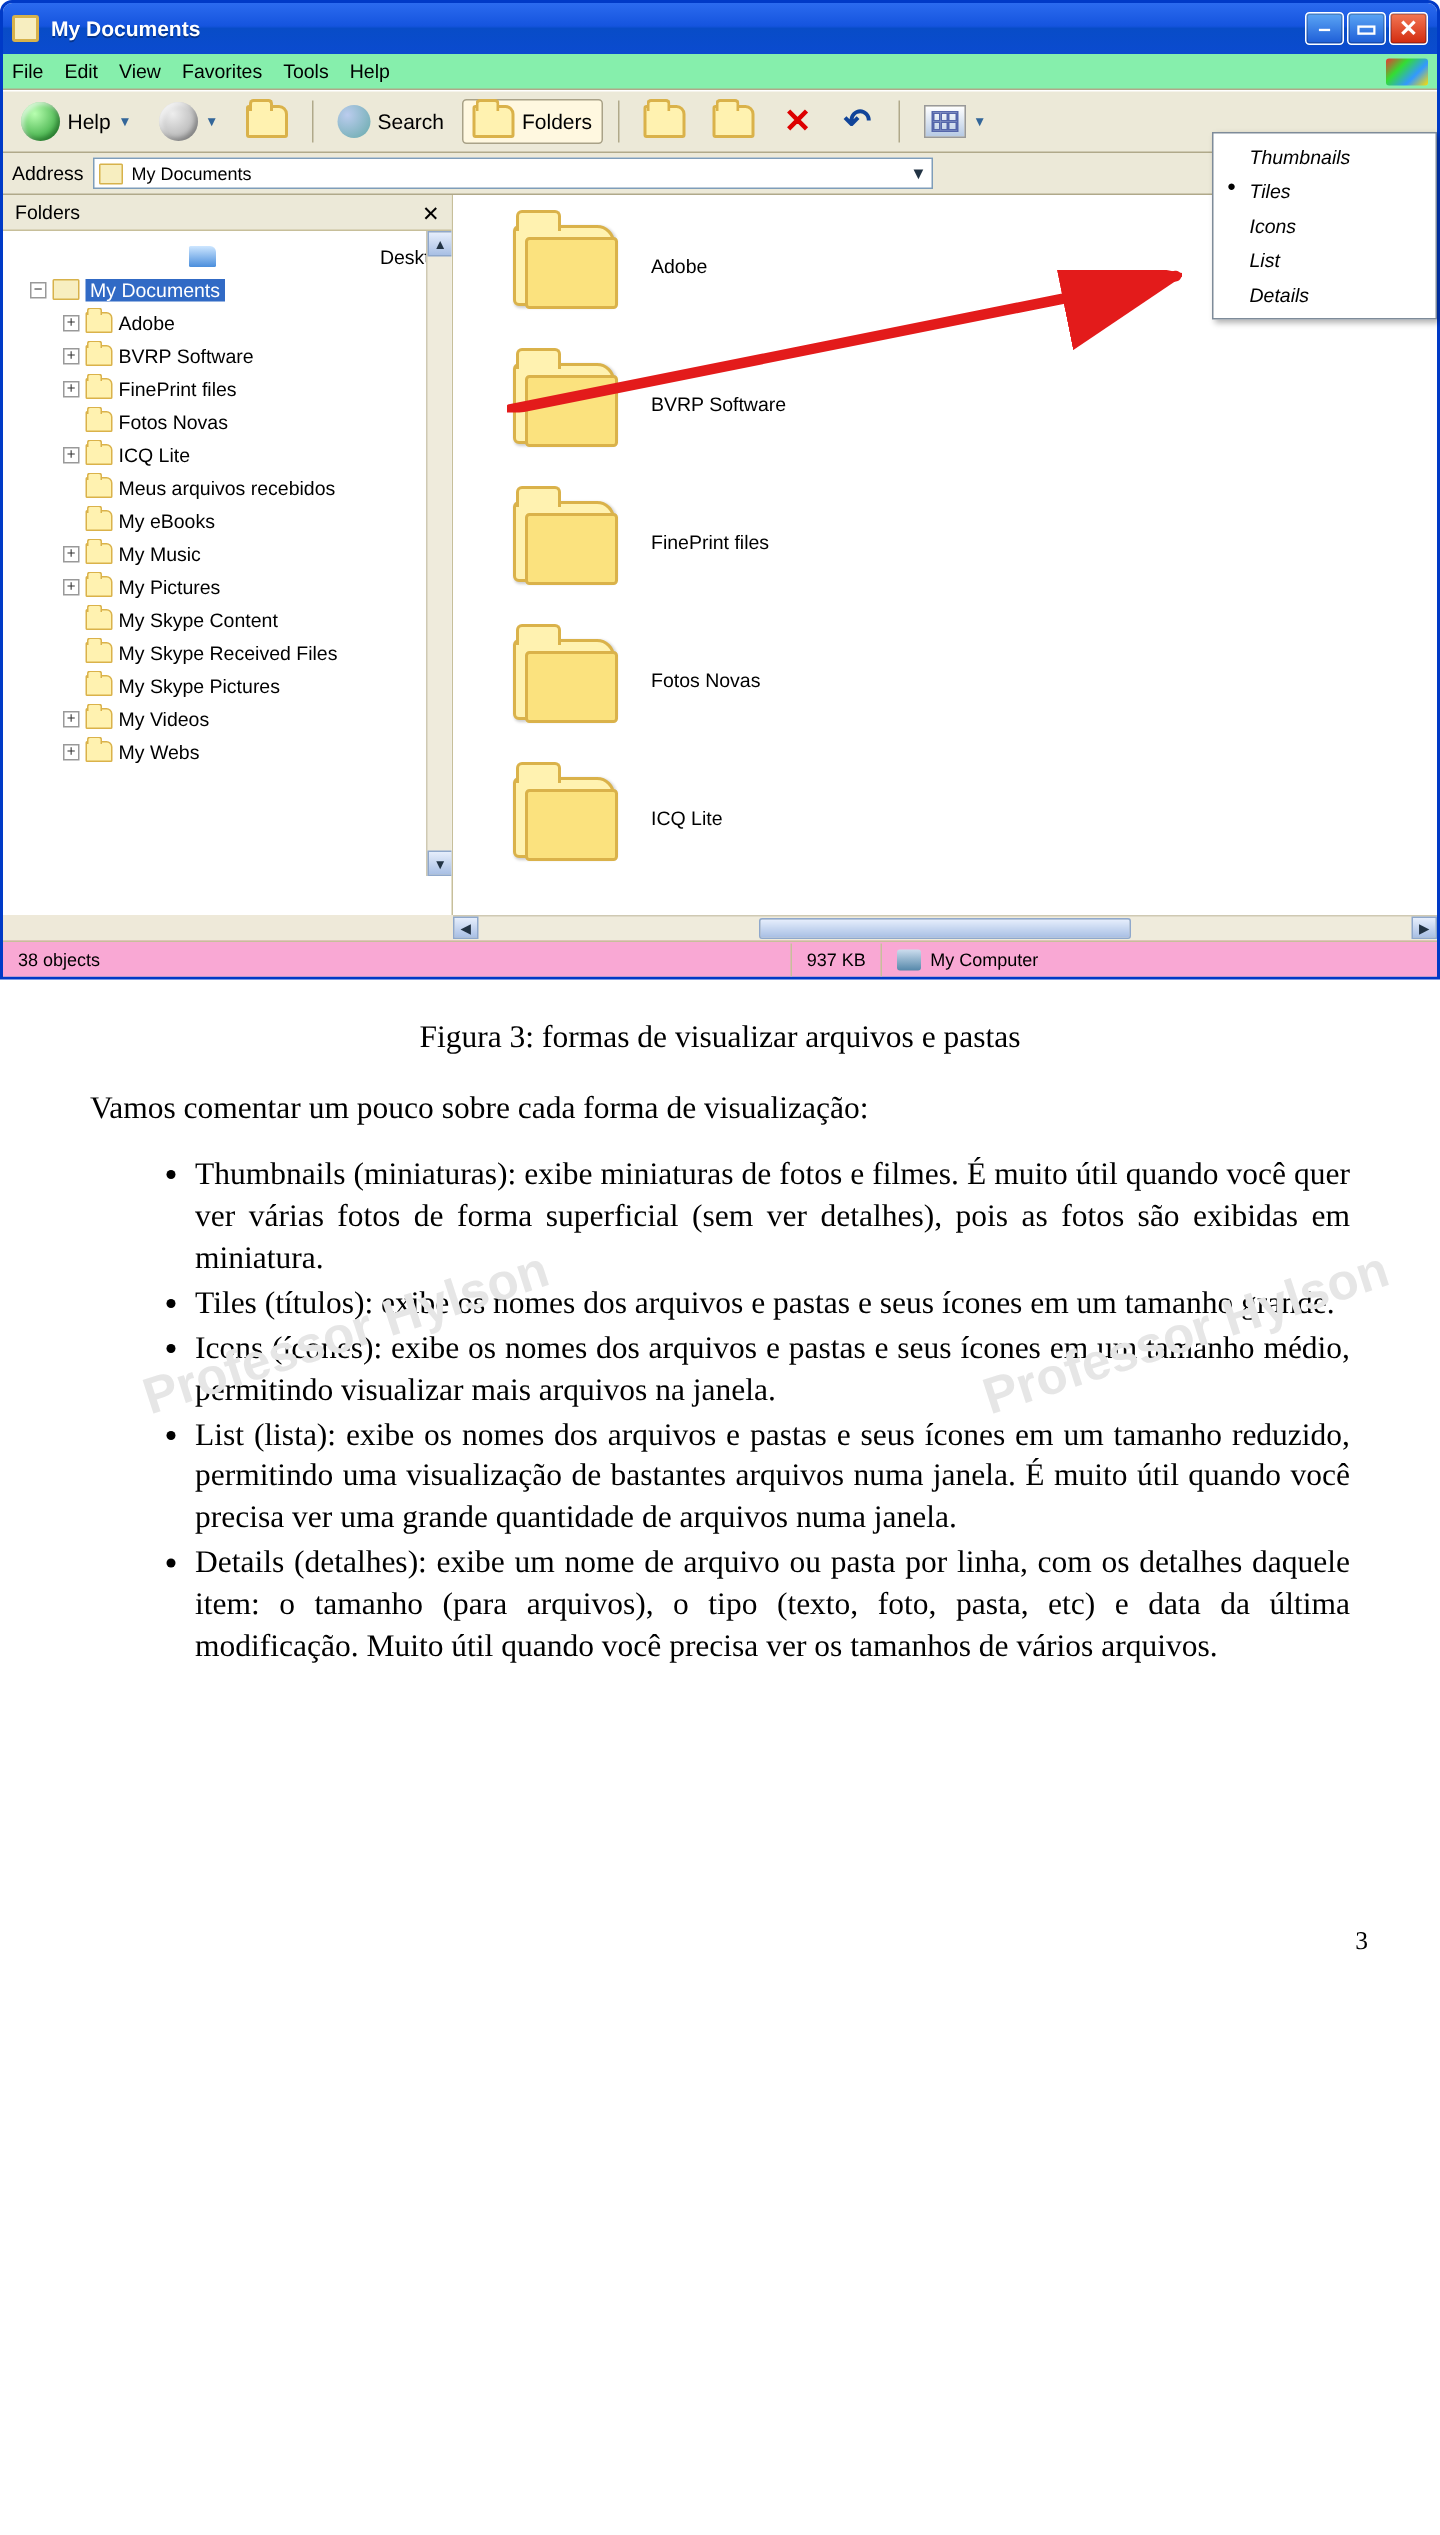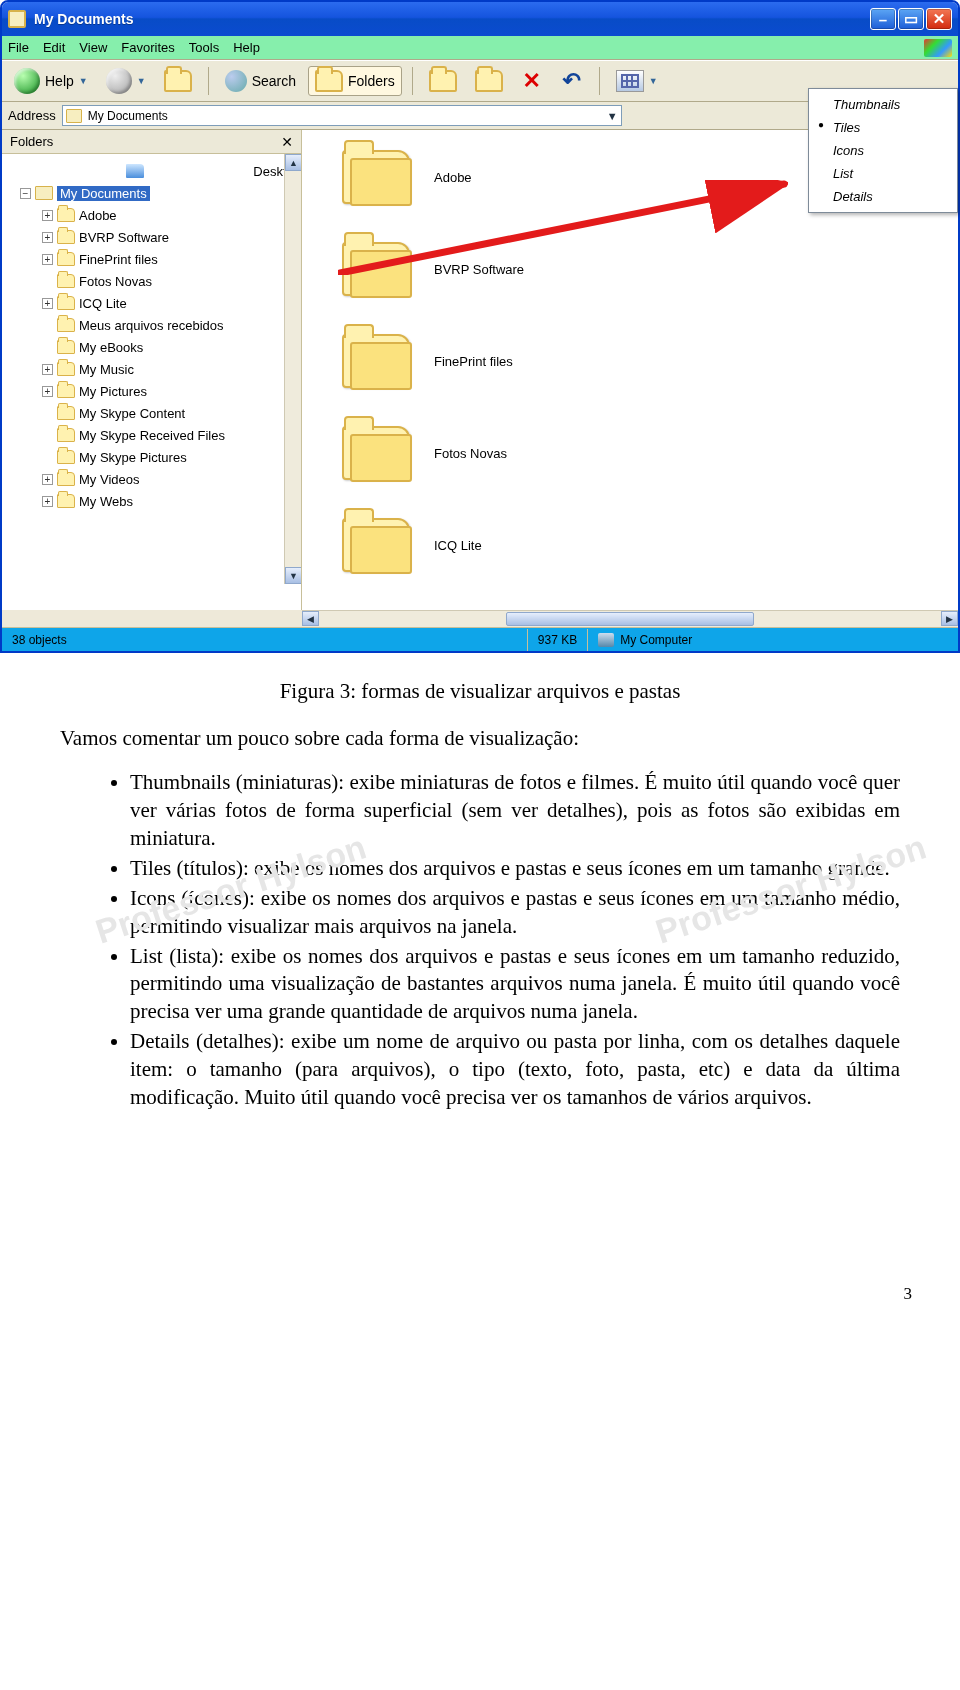--- a/index.html
+++ b/index.html
@@ -156,21 +156,21 @@
 
   .scroll-h{
     height:17px; display:flex; background:#efebdc; border-top:1px solid #cfc9b3;
     margin-left:300px;
   }
   .sh-btn{width:17px;height:15px;background:linear-gradient(#e6eefc,#a8bfe4);border:1px solid #8fa8cc;display:flex;align-items:center;justify-content:center;color:#234;font-size:9px;}
   .sh-track{flex:1;position:relative;}
   .sh-thumb{position:absolute;left:30%;width:40%;top:1px;bottom:1px;background:linear-gradient(#e6eefc,#a8bfe4);border:1px solid #8fa8cc;border-radius:2px;}
 
   .statusbar{
-    height:24px;background:#0ea5e9;border-top:1px solid #c7bf9a;
+    height:24px;background:#f9a8d4;border-top:1px solid #c7bf9a;
     display:flex;align-items:flex-end;font-size:12px;
   }
   .status-seg{ padding:0 10px; border-right:1px solid #c7bf9a; height:22px; display:flex;align-items:center;}
   .status-seg:first-child{flex:0 0 55%;}
   .status-seg .mc{width:16px;height:14px;background:linear-gradient(#cde,#58a);border-radius:2px;margin-right:6px;}
 
   .doc { padding: 8px 60px 0 60px; font-family: "Times New Roman", serif; }
   .doc p.cap { font-size: 21px; text-align:center; margin: 0 0 22px;}
   .doc p.intro { font-size:21px; margin: 0 0 18px; text-align:left;}
   .doc ul { font-size:21px; line-height:1.33; margin:0 0 0 42px; padding:0 0 0 28px; text-align:justify;}

